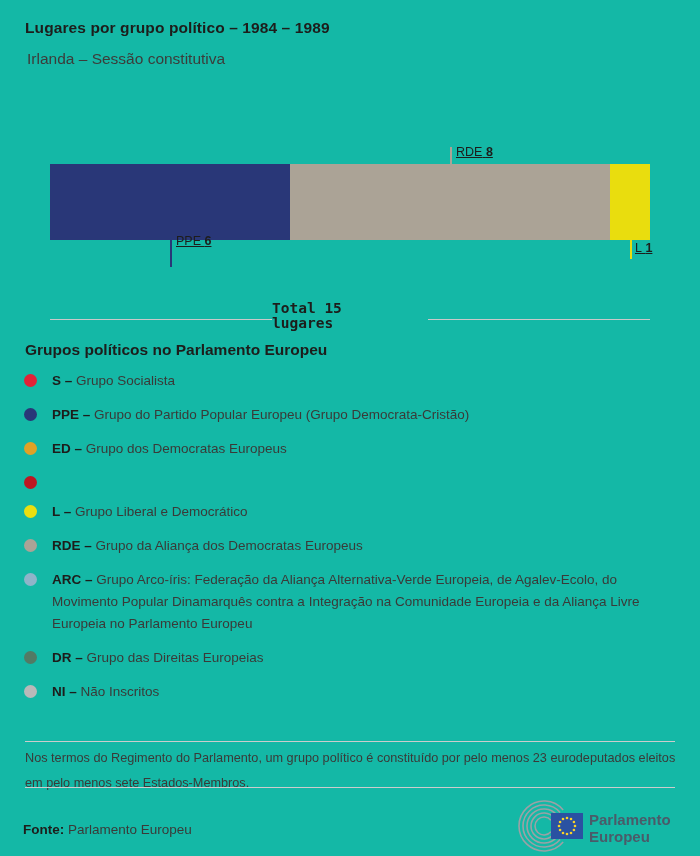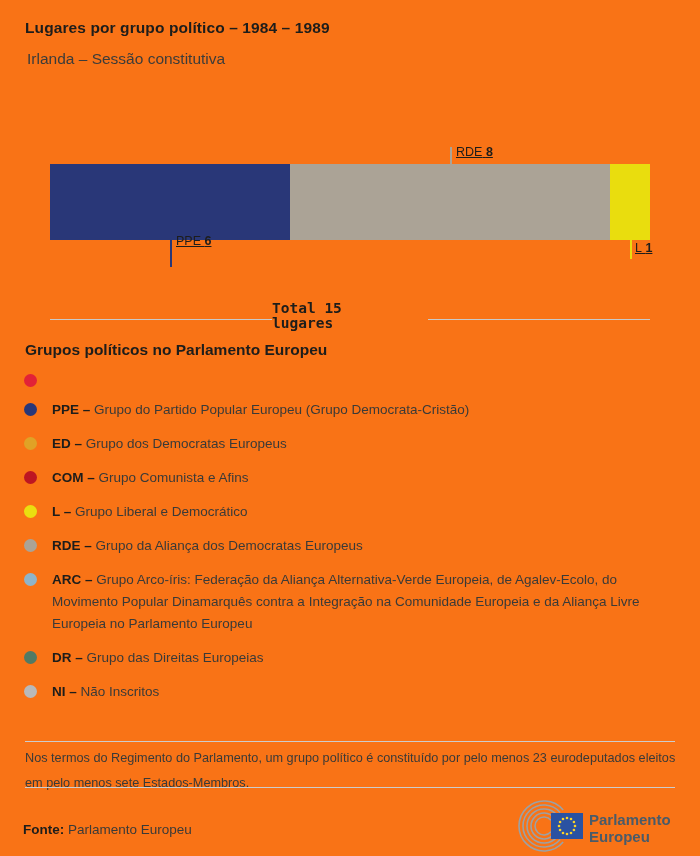--- a/index.html
+++ b/index.html
@@ -1,17 +1,17 @@
 <!DOCTYPE html>
 <html><head>
 <meta charset="utf-8">
 <style>
   html,body { margin:0; padding:0; background:#ffffff; }
   .page {
-    position:relative; width:700px; height:856px; background:#f97316;
+    position:relative; width:700px; height:856px; background:#14b8a6;
     font-family:"Liberation Sans", sans-serif; overflow:hidden;
   }
   .title {
     position:absolute; left:25px; top:19px;
     font-size:15.5px; font-weight:bold; color:#1d1d1b; letter-spacing:.1px;
   }
   .subtitle {
     position:absolute; left:27px; top:50px;
     font-size:15.5px; color:#3c3c3a;
   }
@@ -80,32 +80,32 @@
       <span>Total 15</span><br>
       <span>lugares</span>
     </span>
     <span class="hline"></span>
   </div>
 
   <div class="legend-heading">Grupos políticos no Parlamento Europeu</div>
   <div class="legend-list">
       <div class="legend-item">
         <span class="dot" style="background: rgb(226, 34, 55);"></span>
+        <span class="ltext"><b>S – </b>Grupo Socialista</span>
       </div>
       <div class="legend-item">
         <span class="dot" style="background: rgb(41, 55, 120);"></span>
         <span class="ltext"><b>PPE – </b>Grupo do Partido Popular Europeu (Grupo Democrata-Cristão)</span>
       </div>
       <div class="legend-item">
         <span class="dot" style="background: rgb(224, 162, 38);"></span>
         <span class="ltext"><b>ED – </b>Grupo dos Democratas Europeus</span>
       </div>
       <div class="legend-item">
         <span class="dot" style="background: rgb(189, 22, 34);"></span>
-        <span class="ltext"><b>COM – </b>Grupo Comunista e Afins</span>
       </div>
       <div class="legend-item">
         <span class="dot" style="background: rgb(234, 223, 16);"></span>
         <span class="ltext"><b>L – </b>Grupo Liberal e Democrático</span>
       </div>
       <div class="legend-item">
         <span class="dot" style="background: rgb(171, 163, 150);"></span>
         <span class="ltext"><b>RDE – </b>Grupo da Aliança dos Democratas Europeus</span>
       </div>
       <div class="legend-item">

